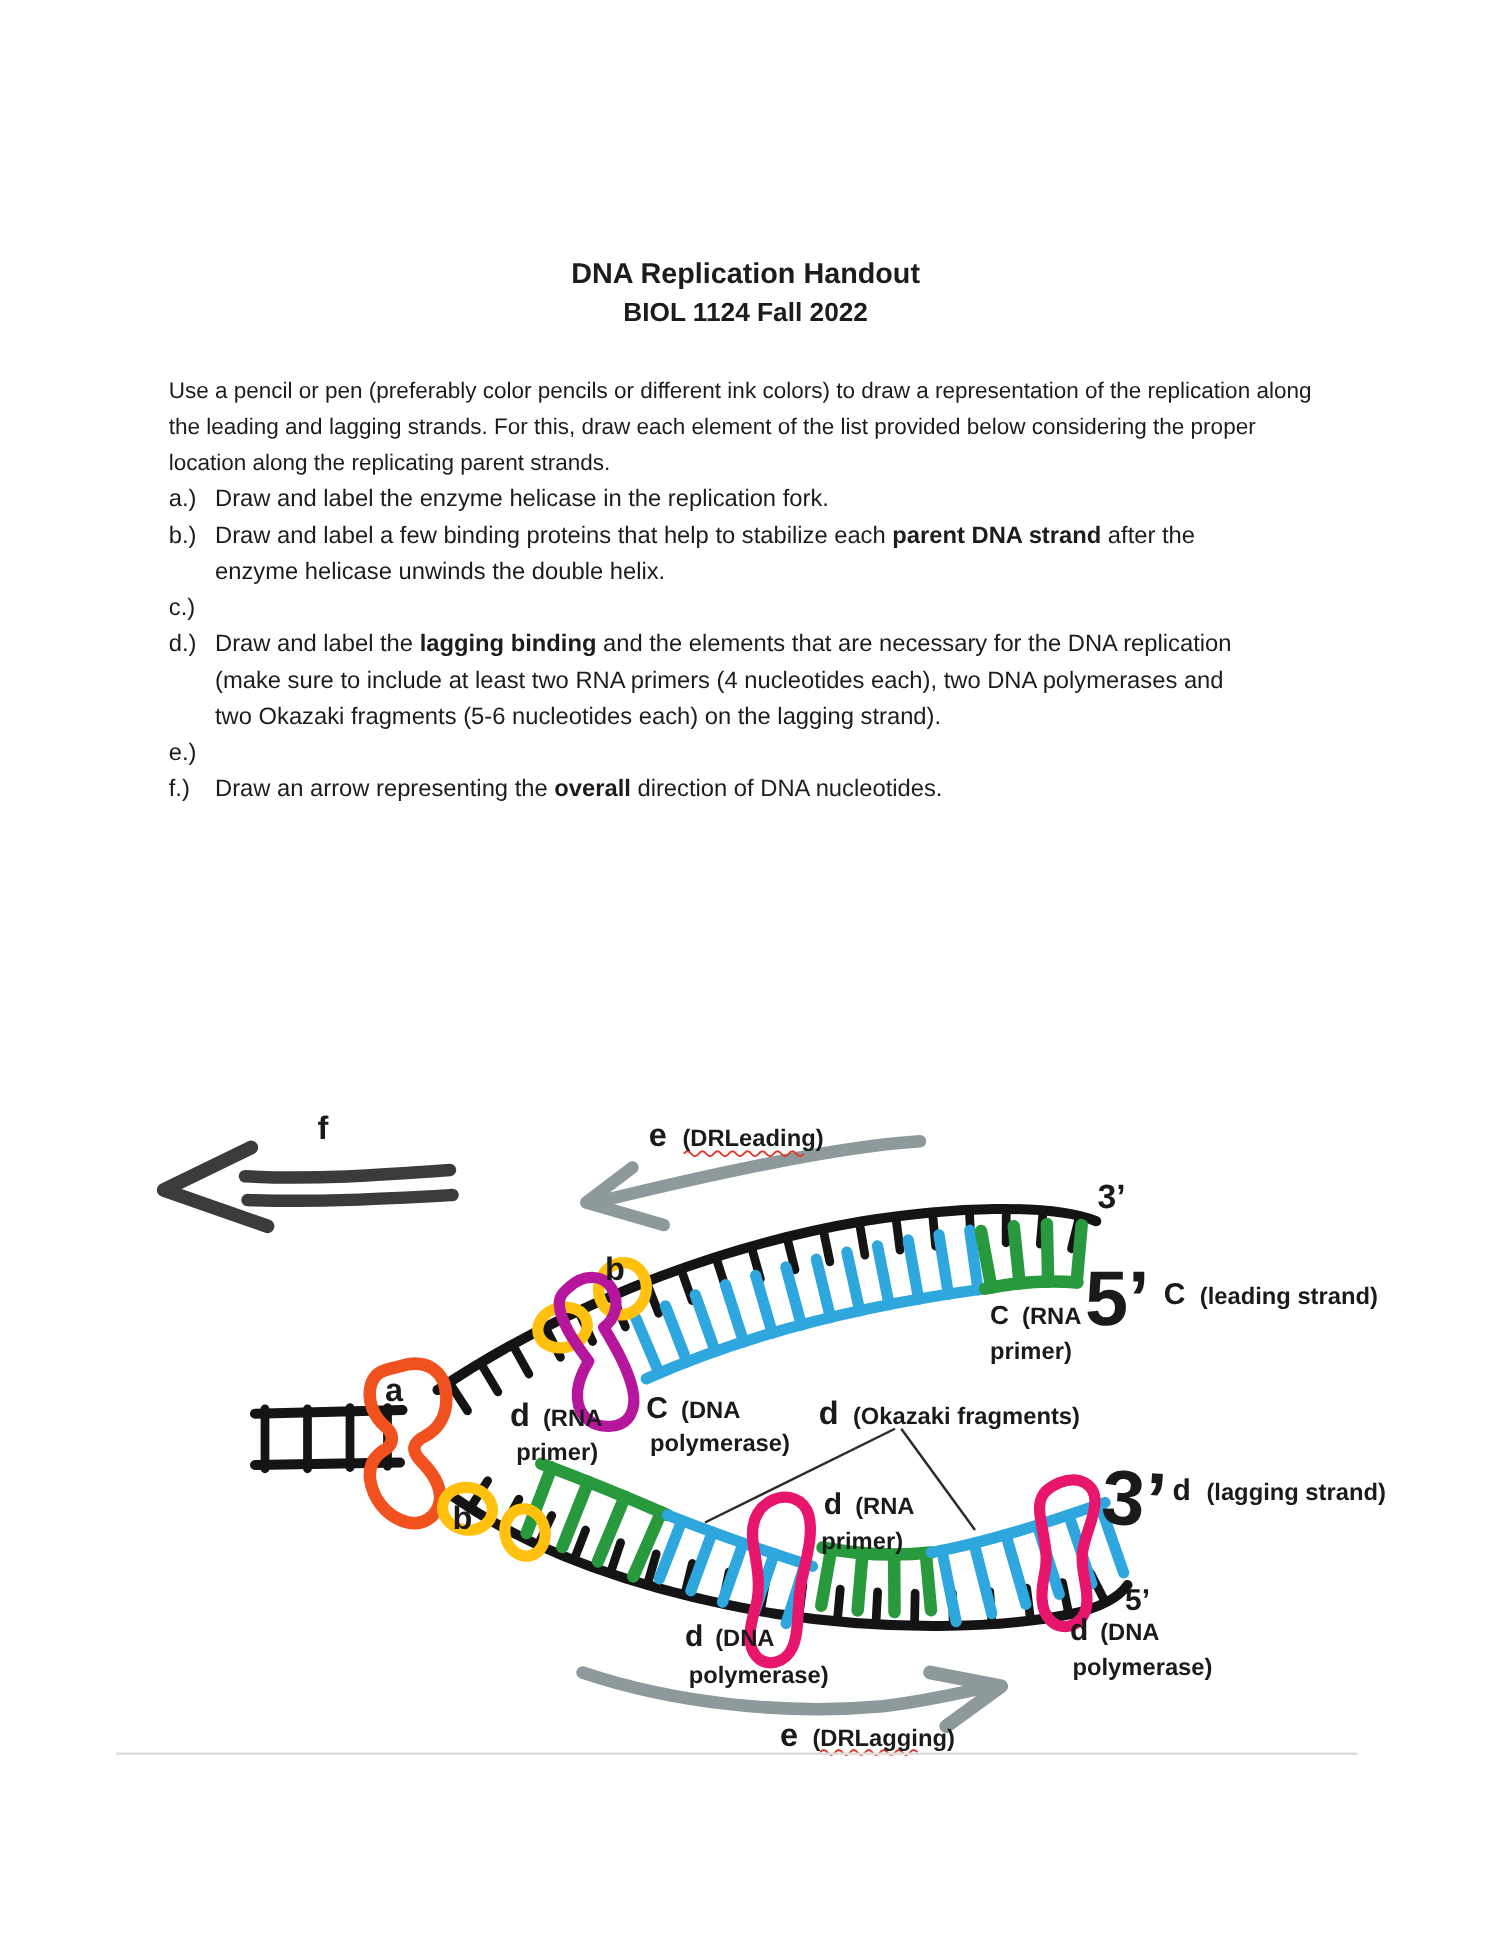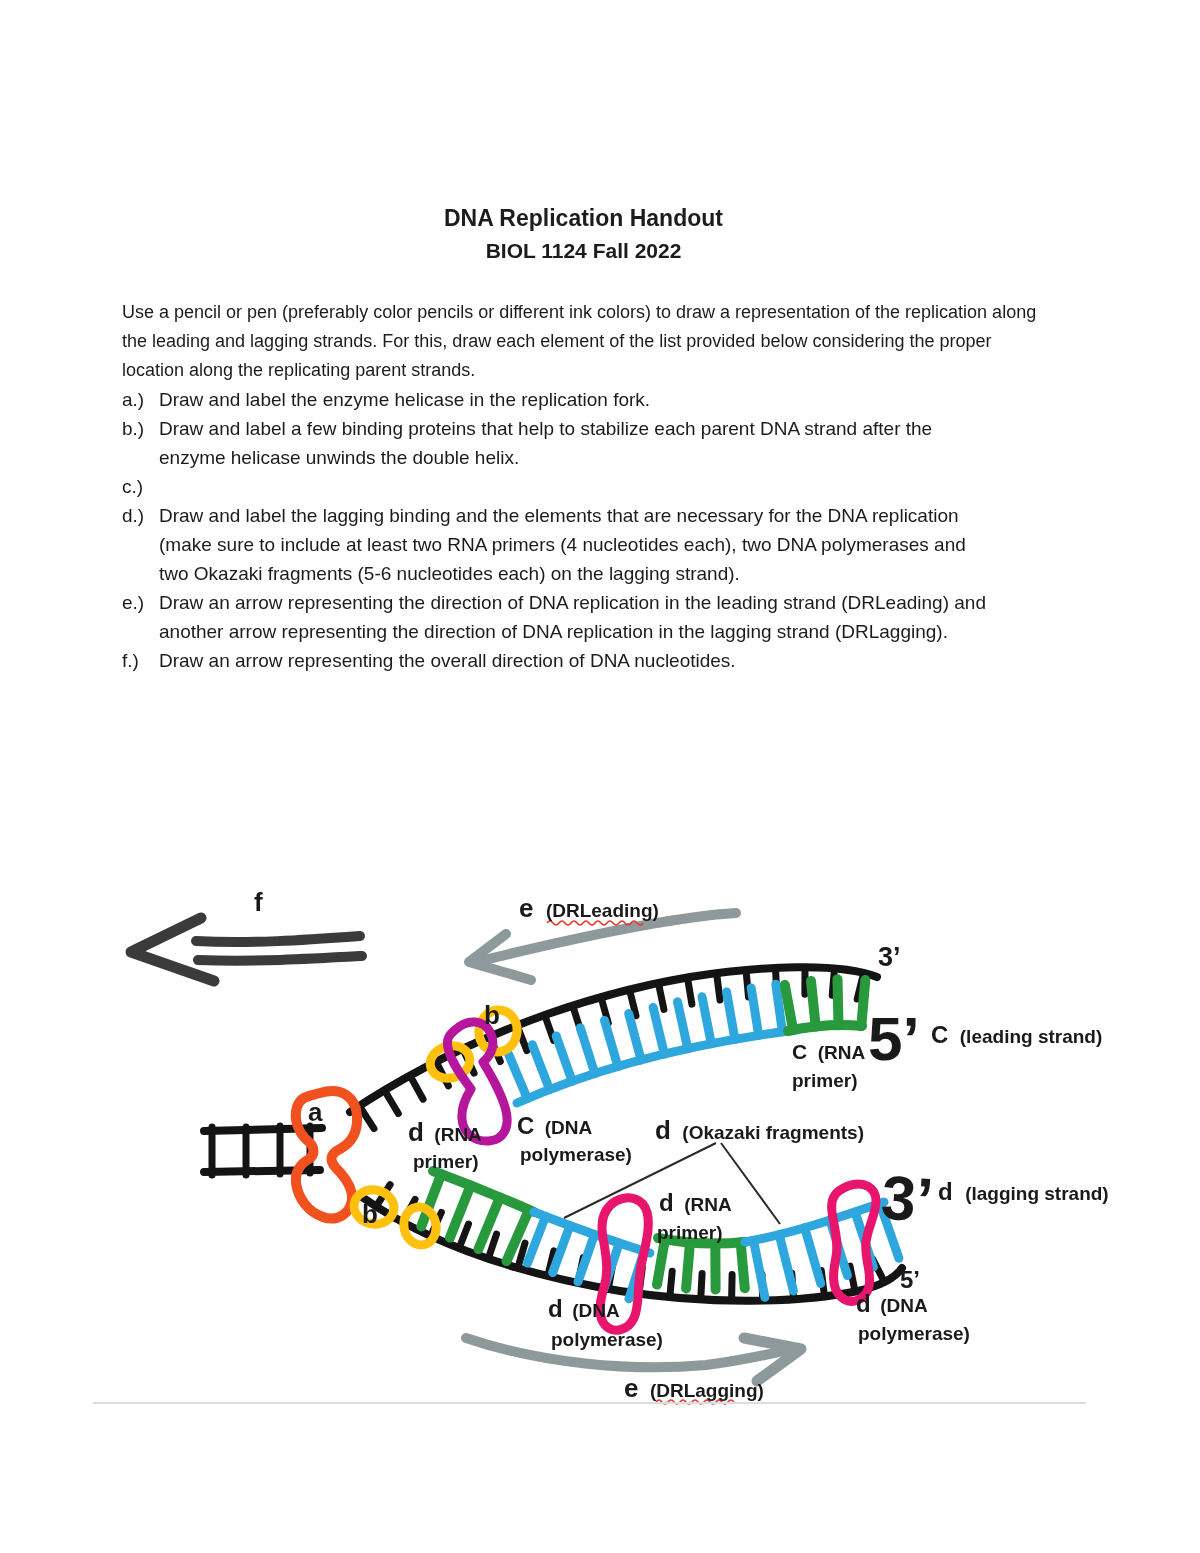--- a/index.html
+++ b/index.html
@@ -1,28 +1,28 @@
 <!DOCTYPE html>
 <html><head>
 <meta charset="utf-8">
 <style>
   html,body{margin:0;padding:0;}
   body{
     width:1200px;height:1553px;position:relative;background:#ffffff;
     font-family:"Liberation Sans", sans-serif;color:#1c1c1c;overflow:hidden;
   }
-  .content{position:absolute;left:122px;top:204px;width:923px;}
+  .content{position:absolute;left:135px;top:204px;width:923px;}
   .doc-title{font-size:23px;font-weight:bold;text-align:center;margin:0;line-height:28px;}
   .doc-subtitle{font-size:21px;font-weight:bold;text-align:center;margin:6px 0 0;line-height:26px;}
   .intro{margin:34px 0 0;font-size:18px;line-height:29px;}
   .list{margin:0;}
   .item{display:flex;font-size:19px;line-height:29px;}
   .marker{width:37px;flex:none;}
   .itext{width:830px;}
-  .itext b{font-weight:normal;}
+  .itext b{font-weight:bold;}
   .diagram{position:absolute;left:0;top:0;width:1200px;height:1553px;}
   .diagram text{font-family:"Liberation Sans", sans-serif;font-weight:bold;fill:#1a1a1a;}
   .lab-big{font-size:26px;}
   .lab-med{font-size:24px;}
   .lab-sm{font-size:19px;}
   .lab-huge{font-size:62px;}
   .lab-prime{font-size:27px;}
 </style>
 </head>
 <body>
@@ -273,20 +273,19 @@
     </div>
     <div class="item">
       <span class="marker">c.)</span>
     </div>
     <div class="item">
       <span class="marker">d.)</span>
       <span class="itext"><span>Draw and label the </span><b>lagging binding</b><span> and the elements that are necessary for the DNA replication (make sure to include at least two RNA primers (4 nucleotides each), two DNA polymerases and two Okazaki fragments (5-6 nucleotides each) on the lagging strand).</span></span>
     </div>
     <div class="item">
       <span class="marker">e.)</span>
-      <span class="itext"><span>Draw an arrow representing the direction of DNA replication in the leading strand (DRLeading) and another arrow representing the direction of DNA replication in the lagging strand (DRLagging).</span><b></b><span></span></span>
     </div>
     <div class="item">
       <span class="marker">f.)</span>
       <span class="itext"><span>Draw an arrow representing the </span><b>overall</b><span> direction of DNA nucleotides.</span></span>
     </div>
   </div>
 </div>
 
 </body></html>

